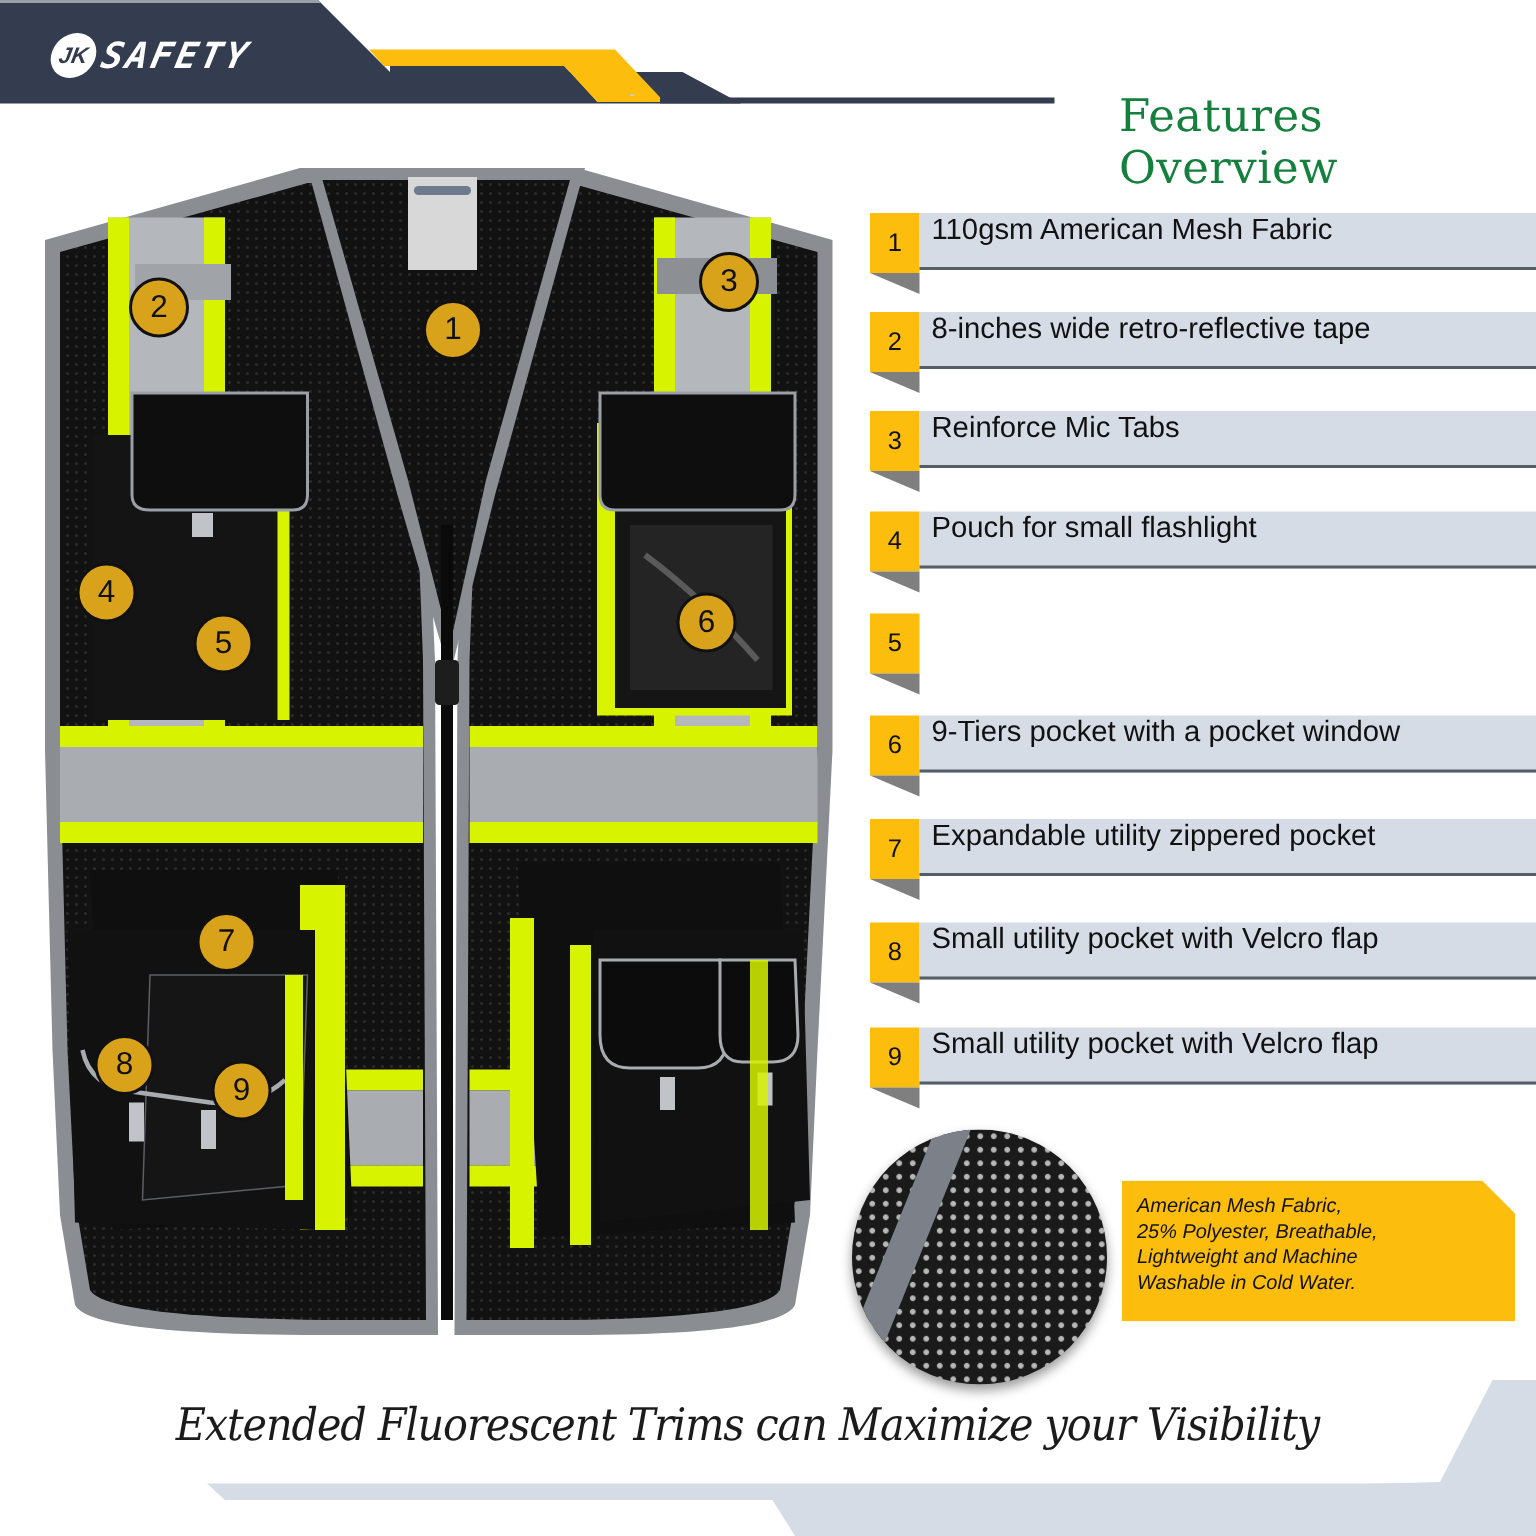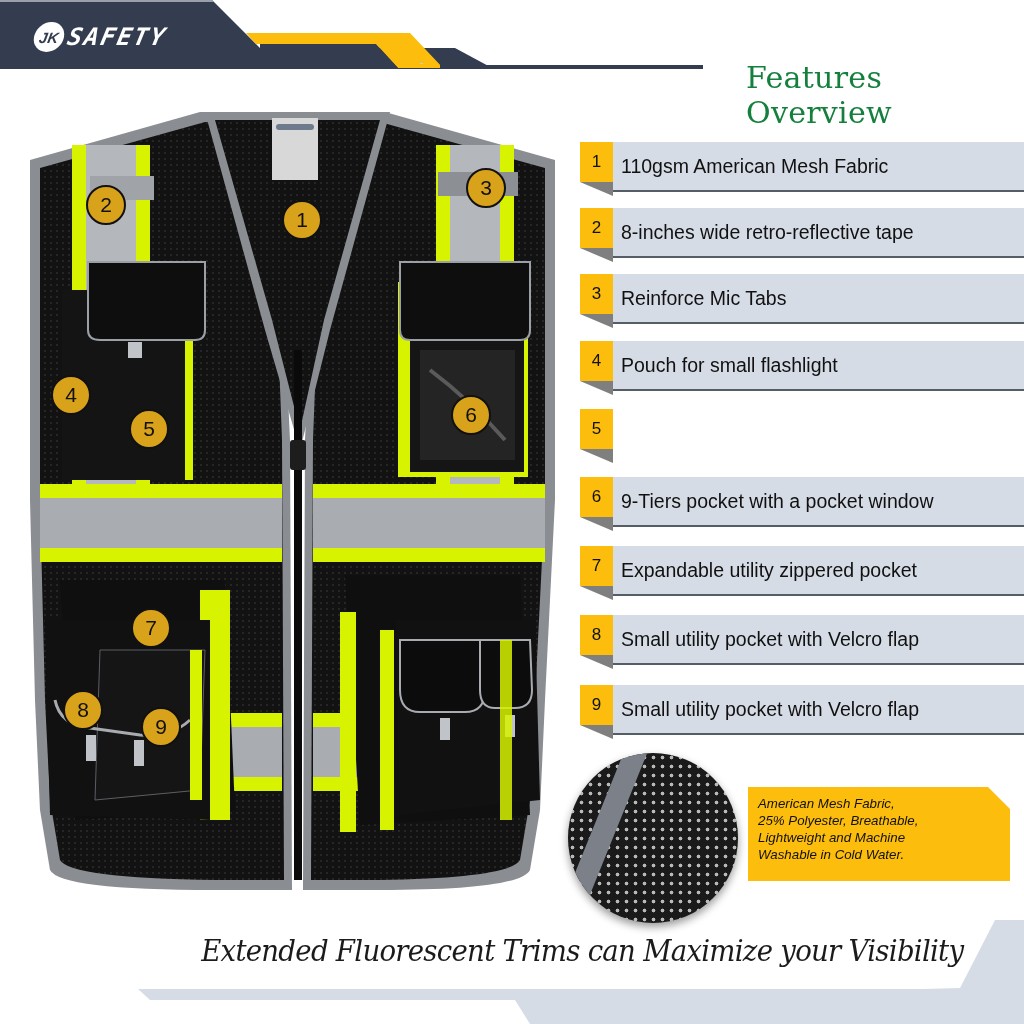--- a/index.html
+++ b/index.html
@@ -7,32 +7,32 @@
   .abs{position:absolute;}
   
   .hdr-svg{position:absolute;left:0;top:0;}
   .logo{position:absolute;left:34px;top:22px;display:flex;align-items:center;gap:4px;}
   .logo-mark{width:30px;height:30px;border-radius:50%;background:#fff;color:#343d4f;font:bold italic 15px "Liberation Sans",sans-serif;display:flex;align-items:center;justify-content:center;transform:skew(-10deg);}
   .logo-text{color:#fff;font:bold italic 24px "DejaVu Sans Mono",monospace;letter-spacing:2px;transform:skew(-12deg);}
   .title{position:absolute;left:746px;top:32px;font:30px "DejaVu Serif",serif;color:#15803d;letter-spacing:0.3px;margin-top:28px;}
   
   .feat{position:absolute;left:580px;width:444px;height:40px;}
   .feat .num{position:absolute;left:0;top:0;width:33px;height:40px;background:#fcbd0c;color:#111;font-size:17px;display:flex;align-items:center;justify-content:center;}
-  .feat .bar{position:absolute;left:33px;top:0;right:0;height:50px;background:#d6dce6;border-bottom:2px solid #555d66;display:flex;align-items:center;padding-left:8px;box-sizing:border-box;}
+  .feat .bar{position:absolute;left:33px;top:0;right:0;height:38px;background:#d6dce6;border-bottom:2px solid #555d66;display:flex;padding-left:8px;box-sizing:border-box;}
   .feat .lbl{font-size:19.5px;color:#111;white-space:nowrap;}
   .feat .fold{position:absolute;left:0;top:40px;width:0;height:0;border-top:14px solid #7f7f7f;border-left:33px solid transparent;}
   
   .vest{position:absolute;left:0;top:90px;}
   .marker{position:absolute;width:40px;height:40px;border-radius:50%;background:#d9a21b;border:2px solid #111;box-sizing:border-box;color:#111;font-size:21px;display:flex;align-items:center;justify-content:center;}
   
   .mesh-circle{position:absolute;left:568px;top:753px;width:170px;height:170px;border-radius:50%;background-color:#1a1a1a;background-image:radial-gradient(circle,#b8b8b8 1.6px,transparent 2.2px);background-size:9px 9px;box-shadow:0 4px 8px rgba(0,0,0,0.4);overflow:hidden;}
   .mesh-strip{position:absolute;left:20px;top:-20px;width:22px;height:220px;background:#7c8088;transform:rotate(22deg);}
   .callout{position:absolute;left:748px;top:787px;width:308px;height:94px;background:#fcbd0c;clip-path:polygon(0 0,240px 0,262px 22px,262px 100%,0 100%);font-style:italic;}
   .callout-text{position:absolute;left:10px;top:8px;font-size:13.3px;line-height:17px;color:#111;}
-  .tagline{position:absolute;left:0;width:996px;top:933px;text-align:right;font:italic 30px "DejaVu Serif",serif;color:#1b1b1b;letter-spacing:-0.8px;padding-left:0;}
+  .tagline{position:absolute;left:0;width:996px;top:933px;text-align:center;font:italic 30px "DejaVu Serif",serif;color:#1b1b1b;letter-spacing:-0.8px;padding-left:0;}
   .tagline span{display:inline-block;transform:scaleX(0.92);transform-origin:center;}
 </style>
 </head>
 <body>
 
 <svg class="hdr-svg" width="1024" height="80" viewBox="0 0 1024 80">
   <polygon points="0,0 212,0 260,48 455,48 494,69 0,69" fill="#343d4f"></polygon>
   <polygon points="0,0 212,0 214,2 0,2" fill="#9aa0aa"></polygon>
   <polygon points="246,33 410,33 443,68 398,68 376,44 256,44" fill="#fcbd0c"></polygon>
   <polygon points="376,44 398,68 260,68 260,44" fill="#343d4f"></polygon>

